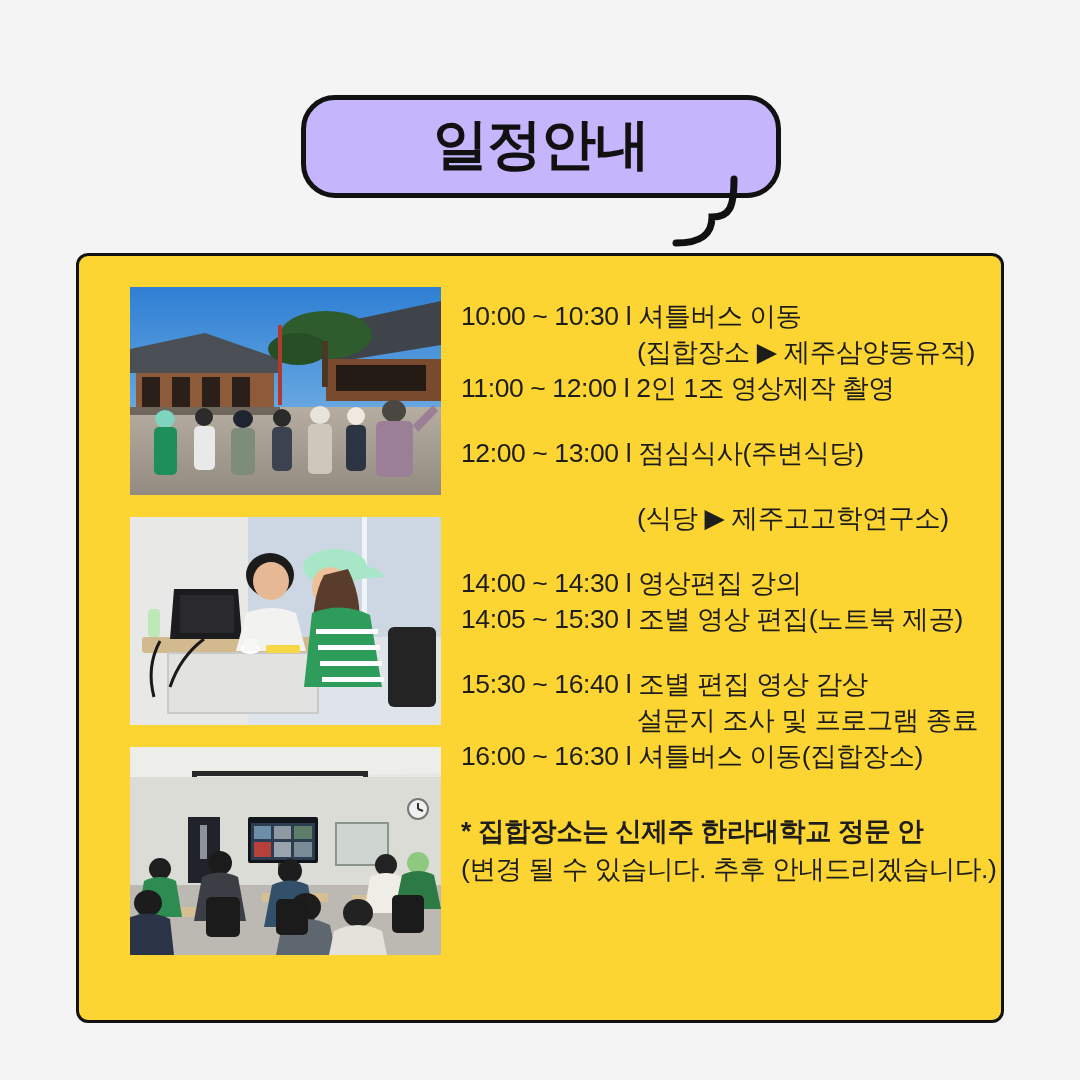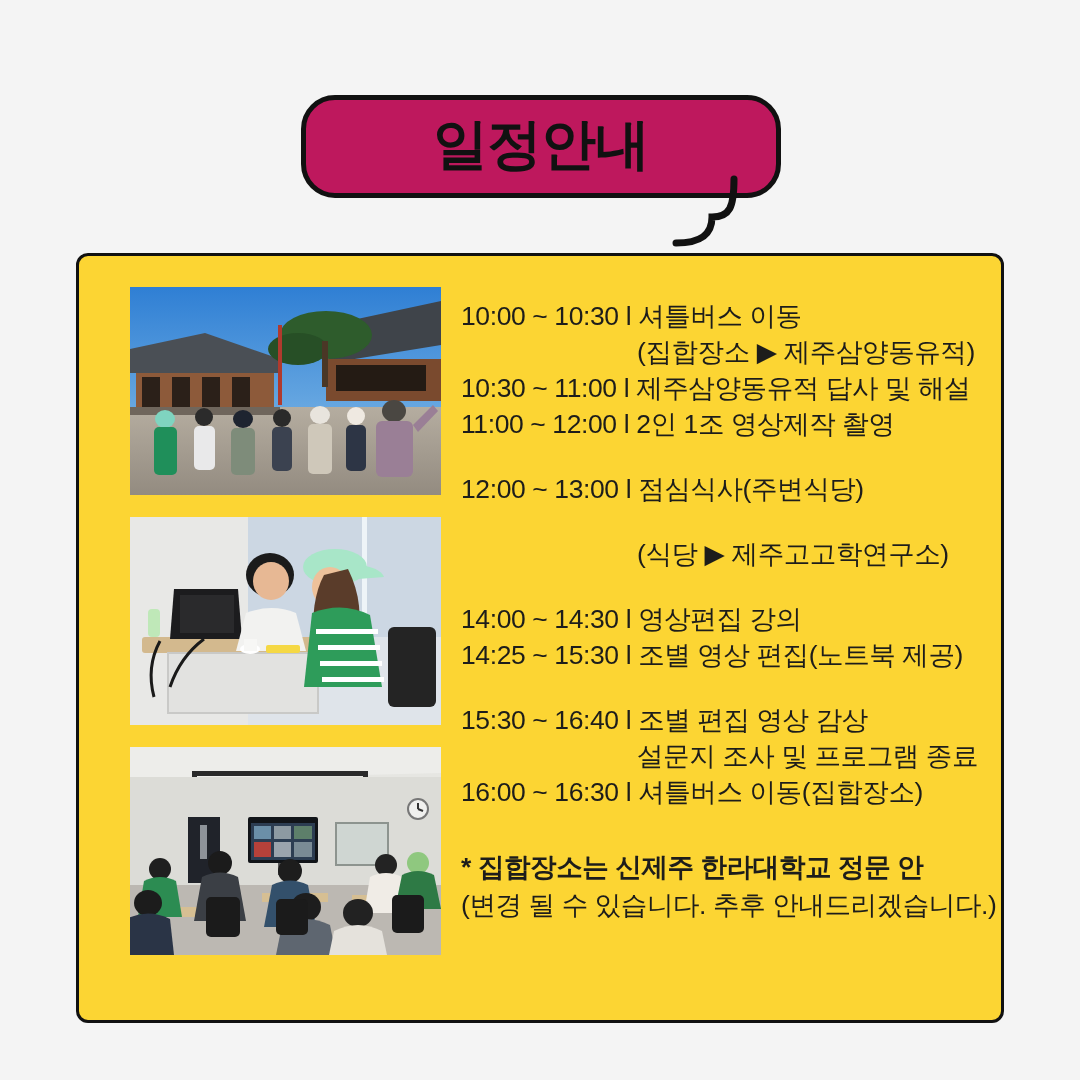--- a/index.html
+++ b/index.html
@@ -19,21 +19,21 @@
   .title-wrap {
     position: absolute;
     left: 301px;
     top: 95px;
     width: 480px;
     height: 103px;
   }
   .title-bubble {
     position: absolute;
     inset: 0;
-    background: #be185d;
+    background: #c4b5fd;
     border: 5px solid #111111;
     border-radius: 34px;
     display: flex;
     align-items: center;
     justify-content: center;
     text-align: center;
   }
   .title-text {
     font-size: 55px;
     font-weight: 700;
@@ -289,23 +289,20 @@
   <div class="schedule">
 
     <div class="group">
       <div class="line">
         <span class="time">10:00 ~ 10:30</span><span class="sep">l</span><span class="desc">셔틀버스 이동</span>
       </div>
       <div class="line cont">
         <span class="desc">(집합장소 ▶ 제주삼양동유적)</span>
       </div>
       <div class="line">
-        <span class="time">10:30 ~ 11:00</span><span class="sep">l</span><span class="desc">제주삼양동유적 답사 및 해설</span>
-      </div>
-      <div class="line">
         <span class="time">11:00 ~ 12:00</span><span class="sep">l</span><span class="desc">2인 1조 영상제작 촬영</span>
       </div>
     </div>
 
     <div class="group">
       <div class="line">
         <span class="time">12:00 ~ 13:00</span><span class="sep">l</span><span class="desc">점심식사(주변식당)</span>
       </div>
     </div>
 
@@ -313,21 +310,21 @@
       <div class="line cont">
         <span class="desc">(식당 ▶ 제주고고학연구소)</span>
       </div>
     </div>
 
     <div class="group">
       <div class="line">
         <span class="time">14:00 ~ 14:30</span><span class="sep">l</span><span class="desc">영상편집 강의</span>
       </div>
       <div class="line">
-        <span class="time">14:25 ~ 15:30</span><span class="sep">l</span><span class="desc">조별 영상 편집(노트북 제공)</span>
+        <span class="time">14:05 ~ 15:30</span><span class="sep">l</span><span class="desc">조별 영상 편집(노트북 제공)</span>
       </div>
     </div>
 
     <div class="group">
       <div class="line">
         <span class="time">15:30 ~ 16:40</span><span class="sep">l</span><span class="desc">조별 편집 영상 감상</span>
       </div>
       <div class="line cont">
         <span class="desc">설문지 조사 및 프로그램 종료</span>
       </div>

